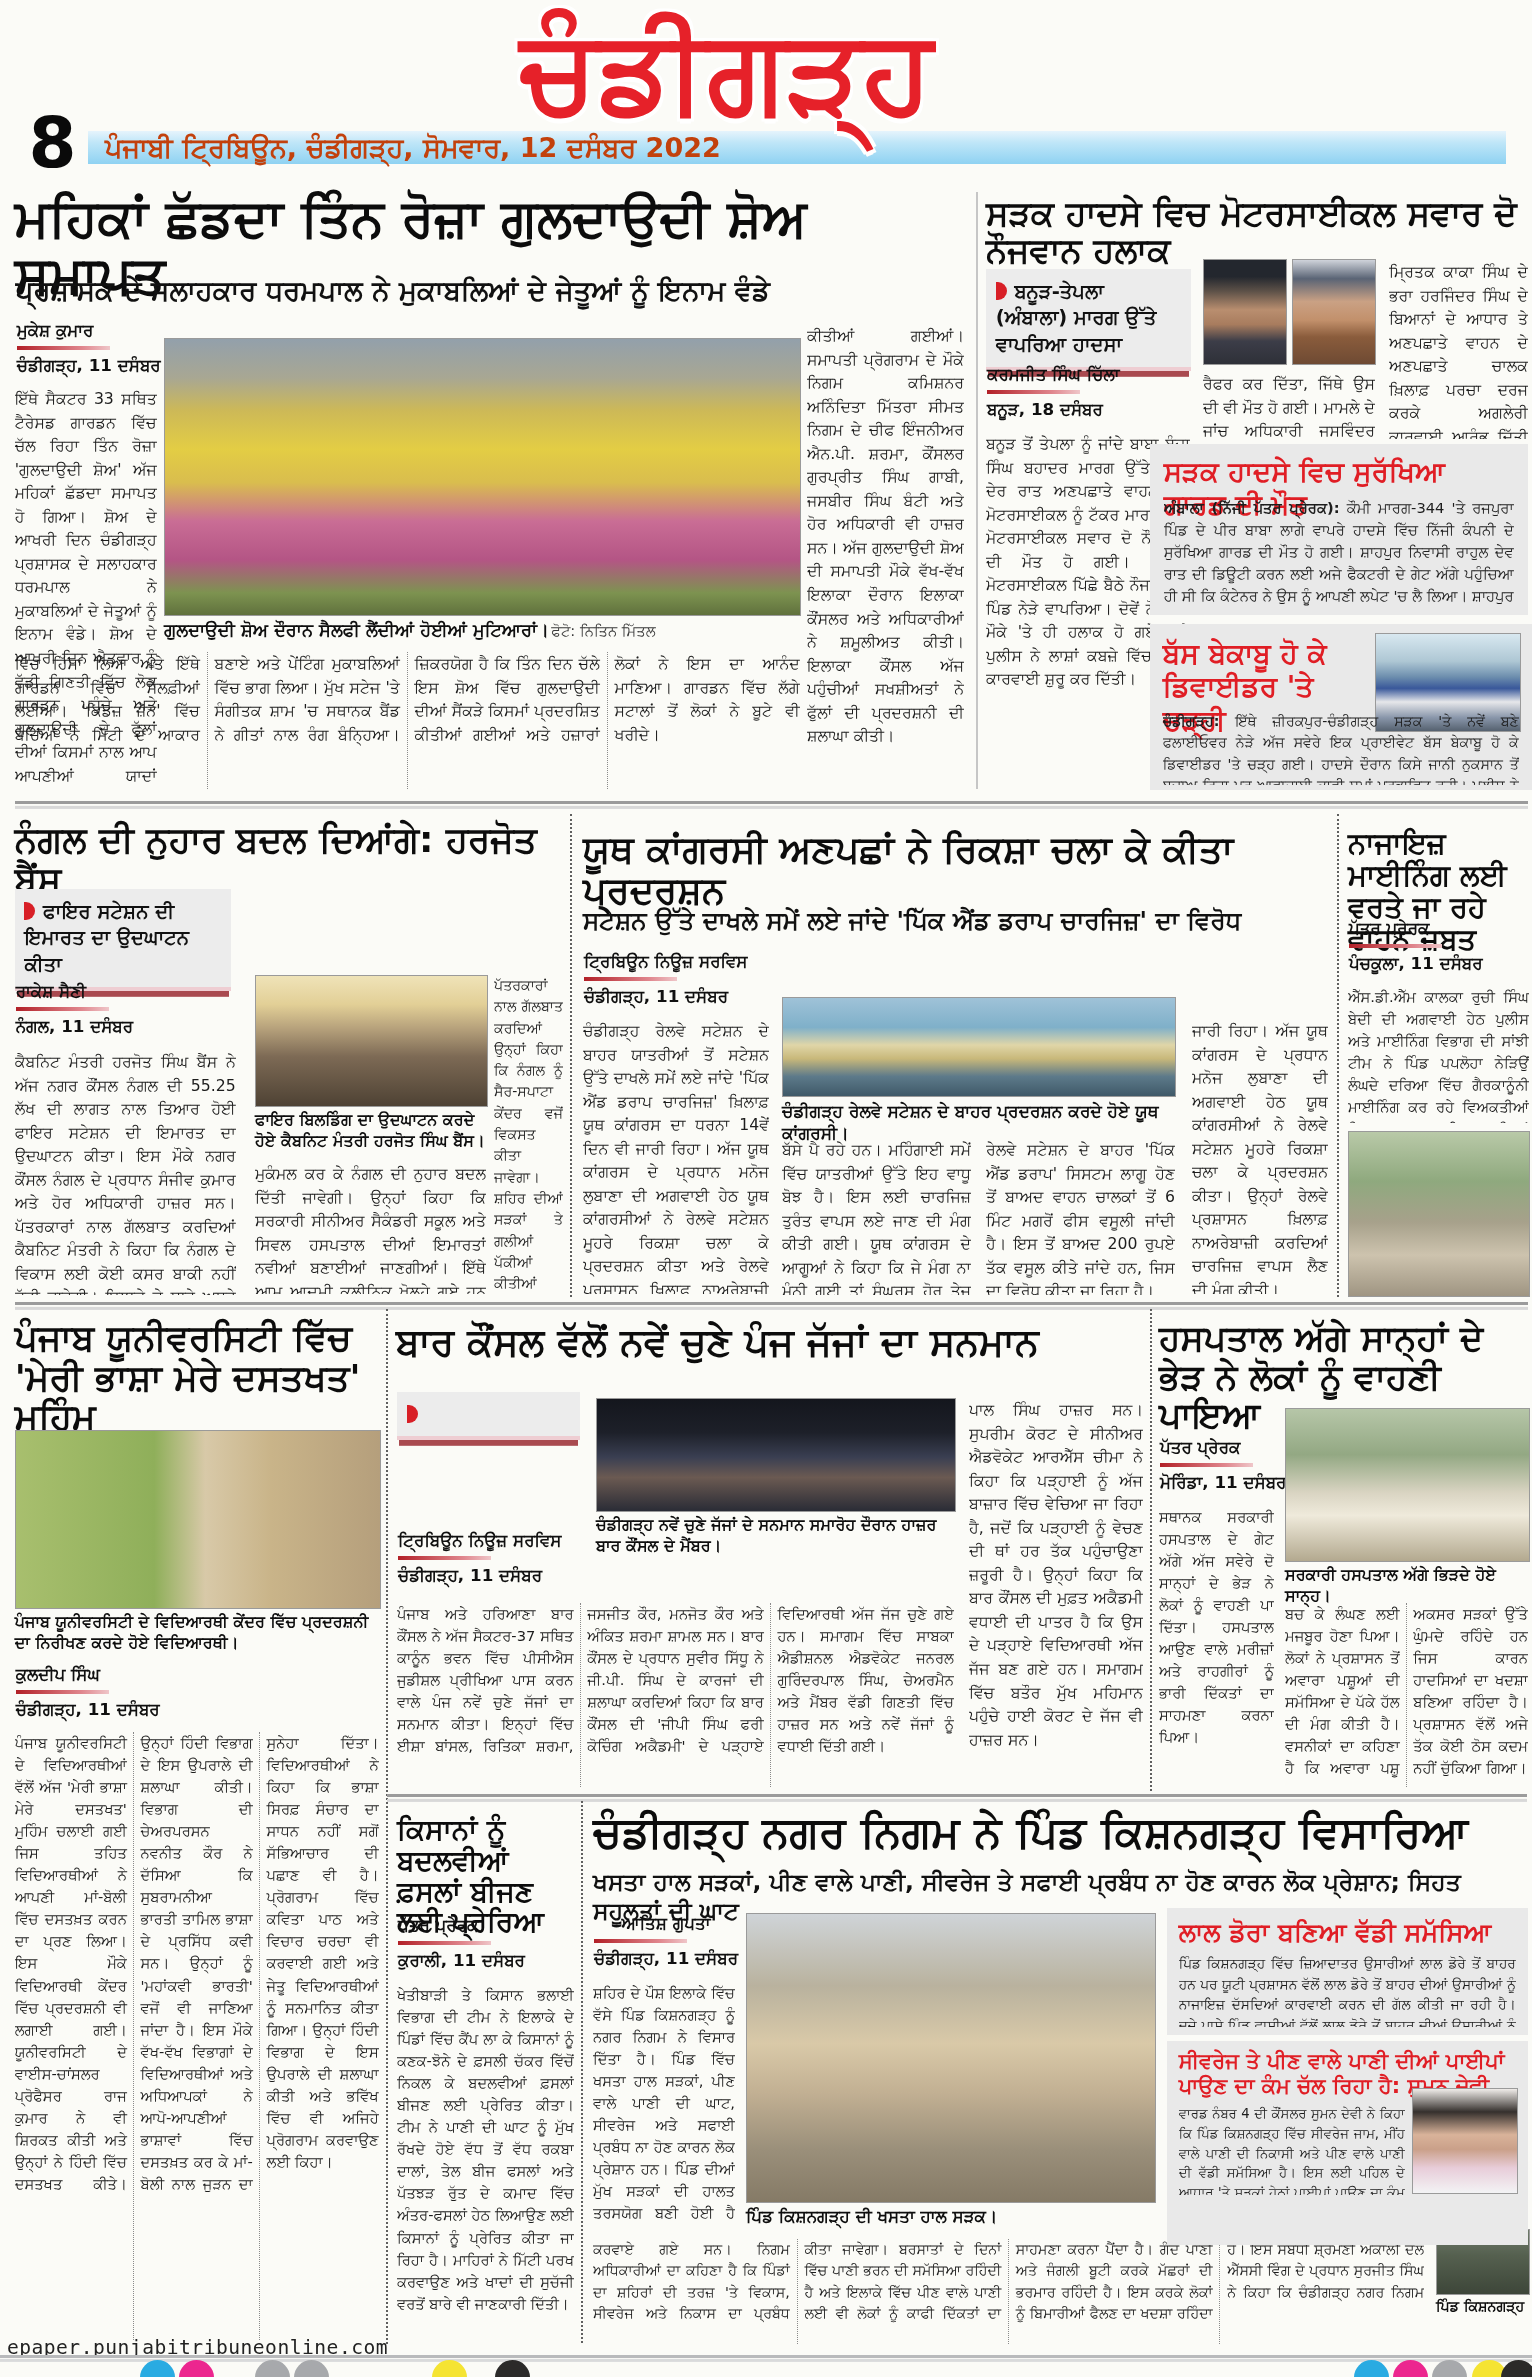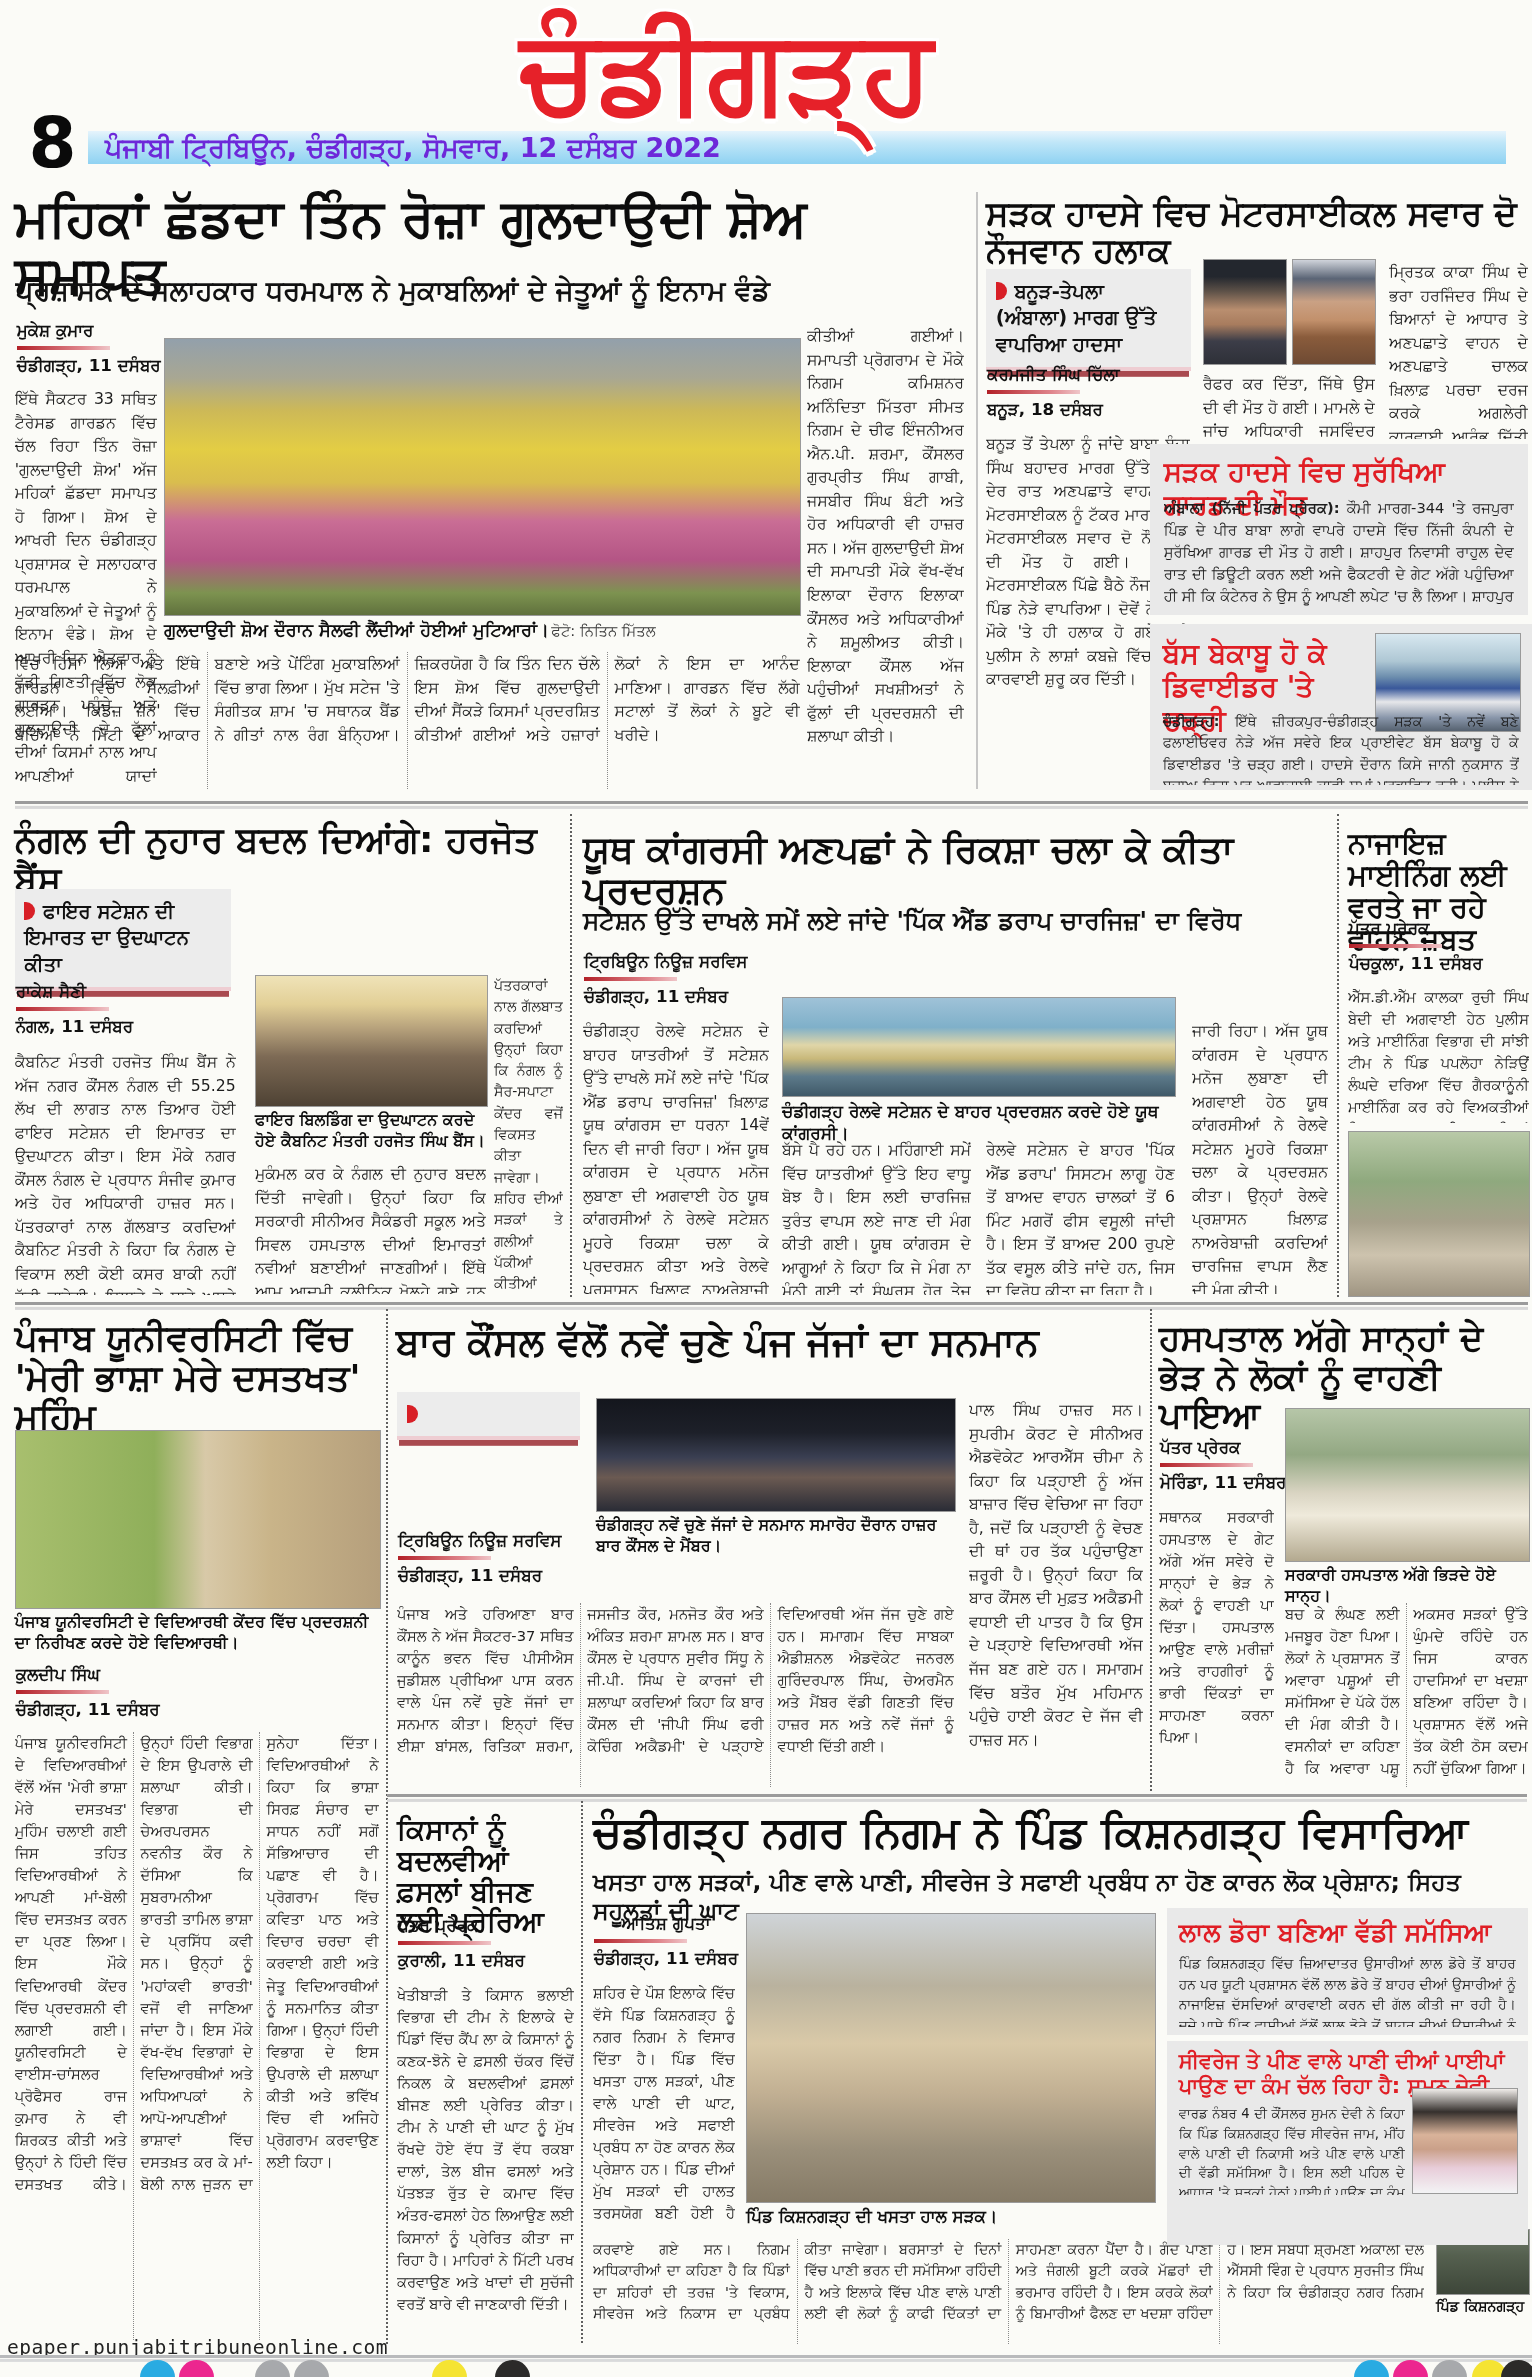--- a/index.html
+++ b/index.html
@@ -51,21 +51,21 @@
   .ph-pond{background:linear-gradient(180deg,#6e7a6a 0%,#55604f 40%,#3d4639 100%);}
 </style>
 </head>
 <body>
 
 <div class="page">
 
   <div class="abs" style="left:0;top:0;width:1533px;height:177px;">
     <div class="abs masthead-bar" style="left:88px;top:131px;width:1418px;height:33px;"></div>
     <div class="abs pagenum" style="left:28.4px;top:109px;">8</div>
-    <div class="abs" style="left:105px;top:132px;font-weight:700;font-size:27px;color:#6d28d9;">ਪੰਜਾਬੀ ਟ੍ਰਿਬਿਊਨ, ਚੰਡੀਗੜ੍ਹ, ਸੋਮਵਾਰ, 12 ਦਸੰਬਰ 2022</div>
+    <div class="abs" style="left:105px;top:132px;font-weight:700;font-size:27px;color:#c2410c;">ਪੰਜਾਬੀ ਟ੍ਰਿਬਿਊਨ, ਚੰਡੀਗੜ੍ਹ, ਸੋਮਵਾਰ, 12 ਦਸੰਬਰ 2022</div>
     <div class="abs section-title" style="left:520px;top:13.7px;width:500px;text-align:left;">ਚੰਡੀਗੜ੍ਹ</div>
   </div>
 
   <div>
     <div class="abs headline" style="left:14.7px;top:190px;width:954px;font-size:52px;">ਮਹਿਕਾਂ ਛੱਡਦਾ ਤਿੰਨ ਰੋਜ਼ਾ ਗੁਲਦਾਉਦੀ ਸ਼ੋਅ ਸਮਾਪਤ</div>
     <div class="abs subhead" style="left:15.7px;top:273px;width:858px;font-size:27.5px;">ਪ੍ਰਸ਼ਾਸਕ ਦੇ ਸਲਾਹਕਾਰ ਧਰਮਪਾਲ ਨੇ ਮੁਕਾਬਲਿਆਂ ਦੇ ਜੇਤੂਆਂ ਨੂੰ ਇਨਾਮ ਵੰਡੇ</div>
     <div class="abs" style="left:16.7px;top:320px;">
       <div class="byline">ਮੁਕੇਸ਼ ਕੁਮਾਰ</div>
       <div class="rule-red"></div>
       <div class="dateline">ਚੰਡੀਗੜ੍ਹ, 11 ਦਸੰਬਰ</div>

